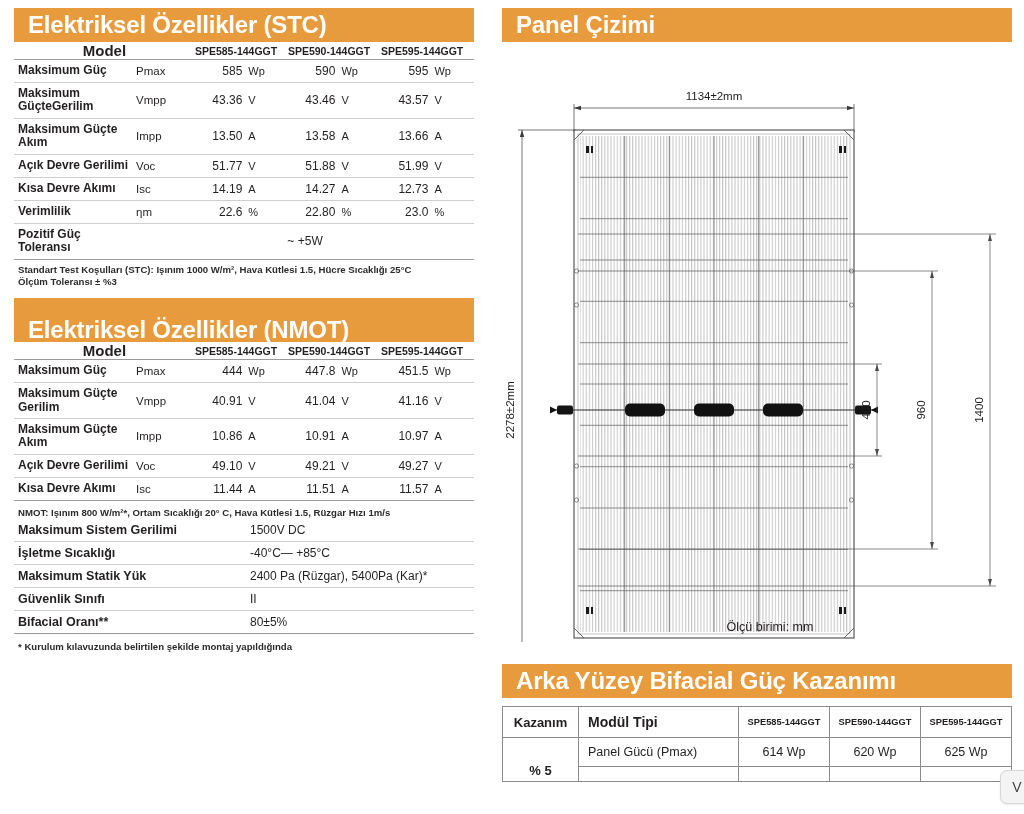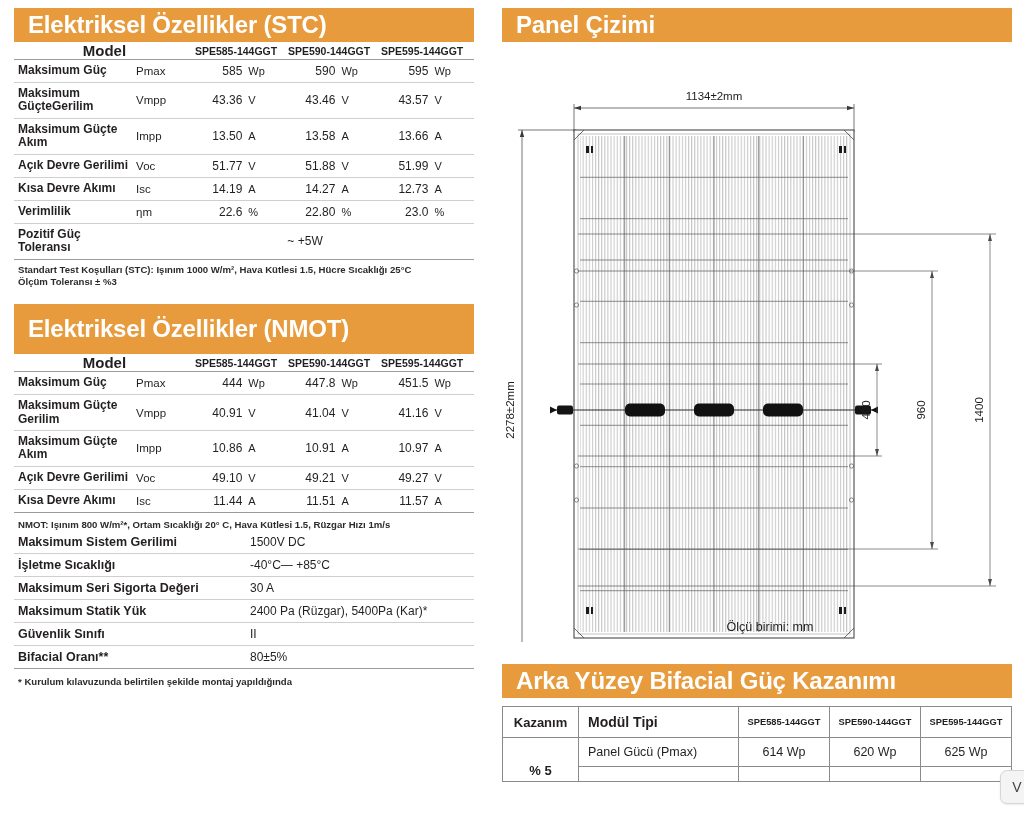--- a/index.html
+++ b/index.html
@@ -255,21 +255,21 @@
           <td class="c-label">Pozitif Güç Toleransı</td>
           <td class="c-span" colspan="7">~ +5W</td>
         </tr>
       </tbody>
     </table>
     <div class="footnote">
       <div>Standart Test Koşulları (STC): Işınım 1000 W/m², Hava Kütlesi 1.5, Hücre Sıcaklığı 25°C</div>
       <div>Ölçüm Toleransı ± %3</div>
     </div>
 
-    <div class="banner" style="height:50px; margin-top:16px;">
+    <div class="banner" style="height:44px; margin-top:10px;align-items:flex-end;">
       <span class="banner-title">Elektriksel Özellikler (NMOT)</span>
     </div>
     <table class="spec">
       <thead>
         <tr class="hdr-row">
           <th colspan="2">Model</th>
           <th colspan="2" class="modelname">SPE585-144GGT</th>
           <th colspan="2" class="modelname">SPE590-144GGT</th>
           <th colspan="2" class="modelname">SPE595-144GGT</th>
         </tr>
@@ -331,24 +331,20 @@
 
     <table class="sys">
       <tbody>
         <tr>
           <td class="sys-k">Maksimum Sistem Gerilimi</td>
           <td class="sys-v">1500V DC</td>
         </tr>
         <tr>
           <td class="sys-k">İşletme Sıcaklığı</td>
           <td class="sys-v">-40°C— +85°C</td>
-        </tr>
-        <tr>
-          <td class="sys-k">Maksimum Seri Sigorta Değeri</td>
-          <td class="sys-v">30 A</td>
         </tr>
         <tr>
           <td class="sys-k">Maksimum Statik Yük</td>
           <td class="sys-v">2400 Pa (Rüzgar), 5400Pa (Kar)*</td>
         </tr>
         <tr>
           <td class="sys-k">Güvenlik Sınıfı</td>
           <td class="sys-v">II</td>
         </tr>
         <tr>

